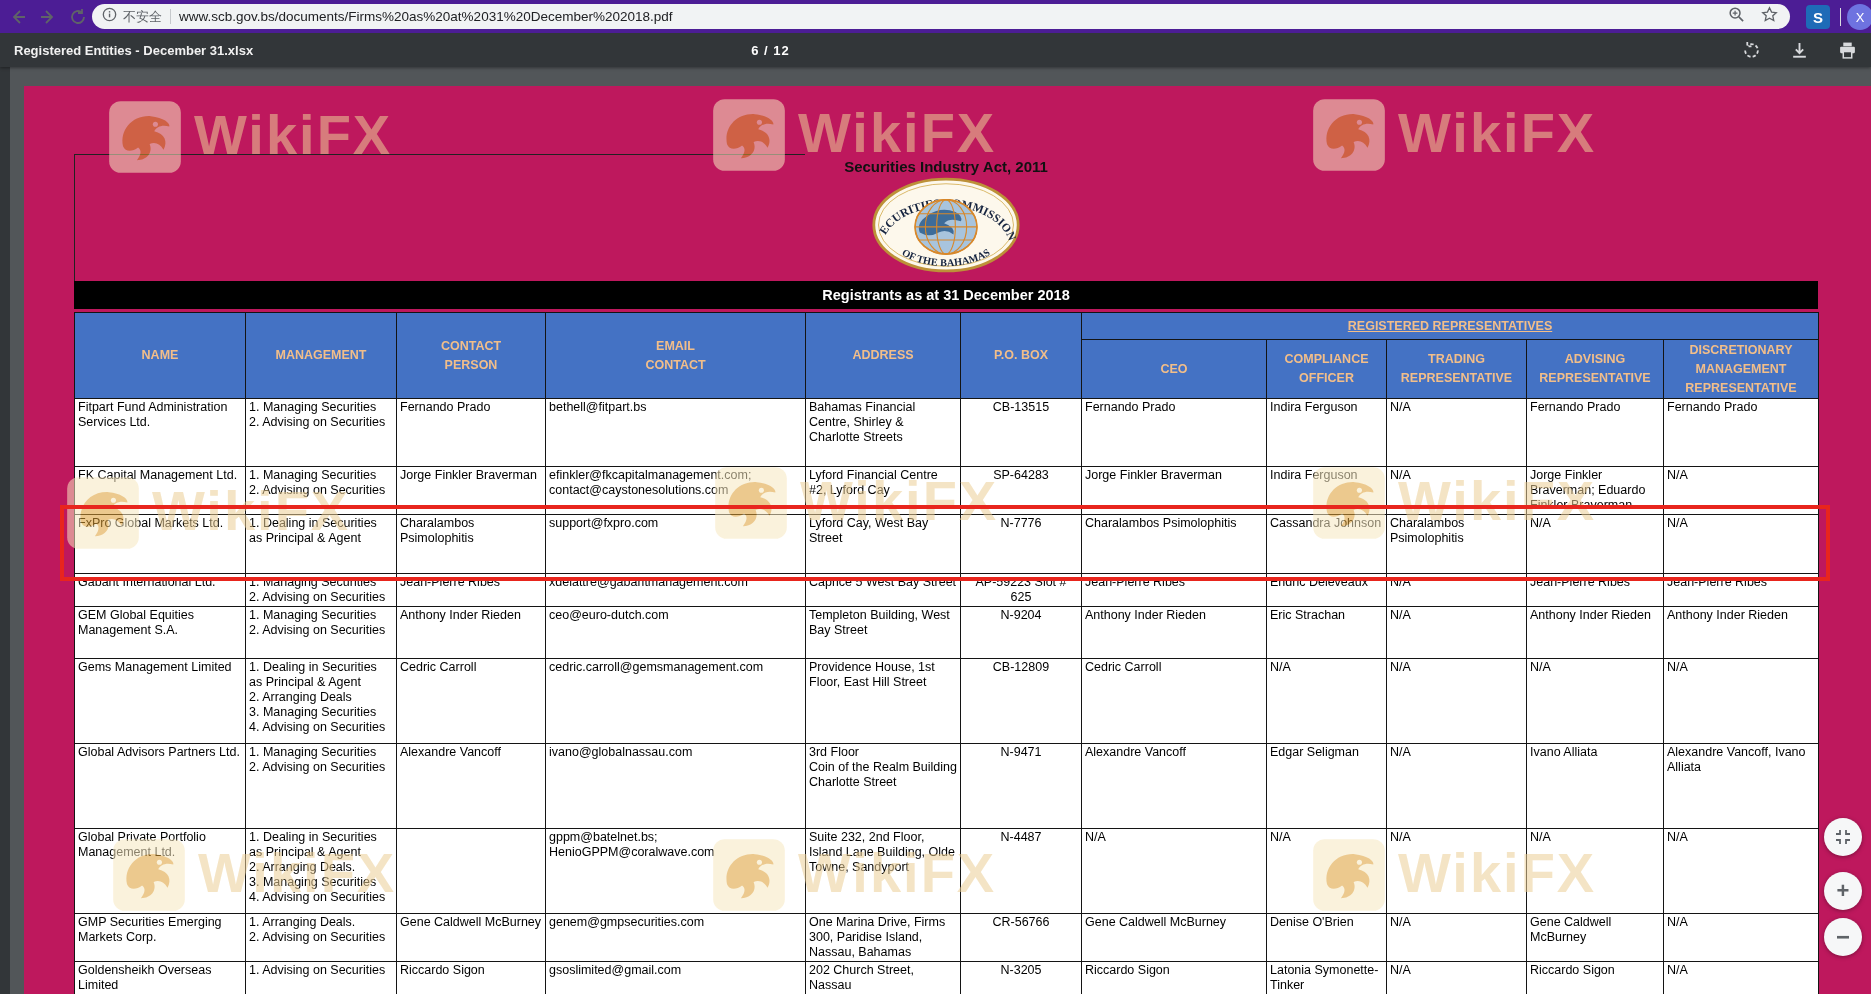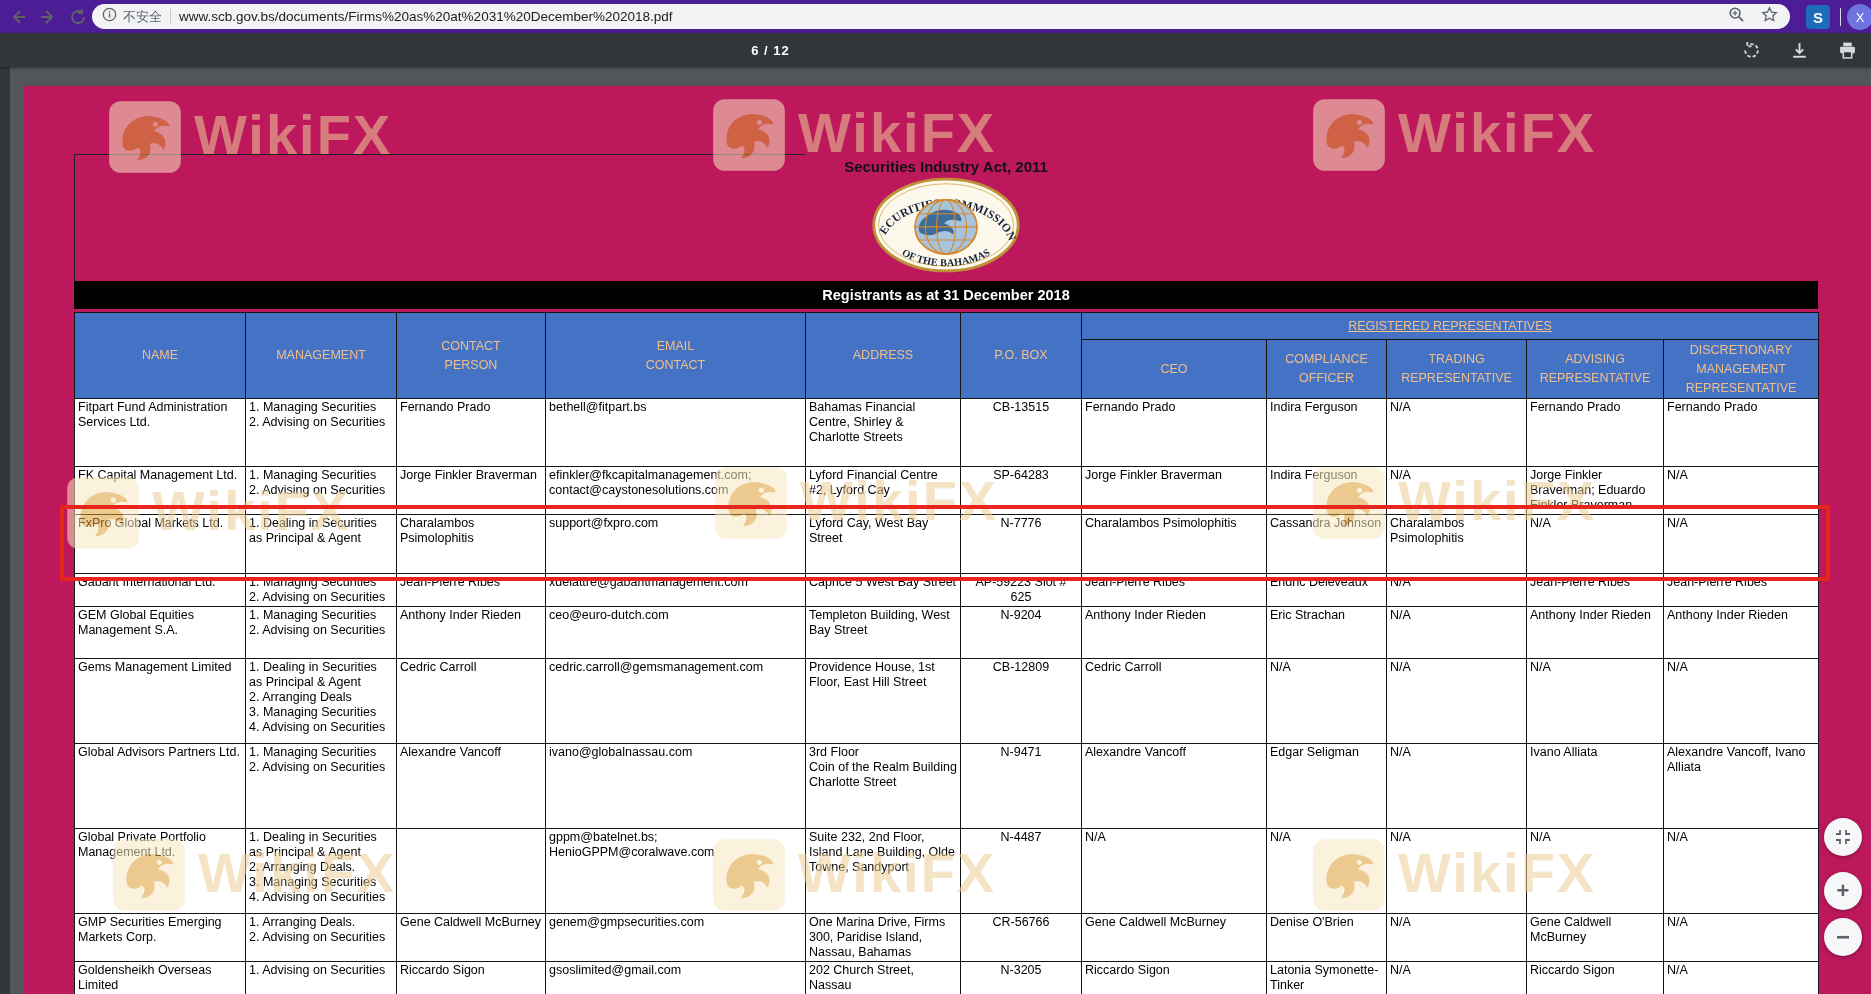--- a/index.html
+++ b/index.html
@@ -28,21 +28,21 @@
   .page{position:absolute;left:24px;top:19px;width:1847px;height:908px;background:#be185d;overflow:hidden;}
   
   .titleline{position:absolute;left:50px;top:68px;width:731px;height:0;border-top:1.5px solid #222;}
   .act-title{position:absolute;left:50px;top:72px;width:1744px;text-align:center;font-size:15px;font-weight:bold;color:#111;}
   .logo-wrap{position:absolute;left:847px;top:90px;width:150px;height:100px;}
   .banner{position:absolute;left:50px;top:195px;width:1744px;height:28px;background:#000;color:#fff;font-weight:bold;font-size:14.5px;display:flex;align-items:center;justify-content:center;}
   .vline-left{position:absolute;left:50px;top:68px;width:0;height:127px;border-left:1.5px solid #222;}
   
   table.reg{position:absolute;left:50px;top:226px;width:1744px;border-collapse:collapse;table-layout:fixed;background:#fff;}
   table.reg th,table.reg td{border:1px solid #141414;font-size:12.5px;line-height:1.2;vertical-align:top;padding:1px 3px;overflow:hidden;white-space:pre-line;word-wrap:break-word;}
-  table.reg thead th{background:#4472c4;color:#f2be8a;font-weight:normal;text-align:center;vertical-align:middle;line-height:1.5;}
+  table.reg thead th{background:#4472c4;color:#f2be8a;font-weight:bold;text-align:center;vertical-align:middle;line-height:1.5;}
   th.grp{height:24px;text-decoration:underline;line-height:1.1;}
   tr.subhd th{height:54px;}
   td.po{text-align:center;}
   
   .redbox{position:absolute;left:36px;top:419px;width:1762px;height:68px;border:4px solid #e8251d;z-index:30;pointer-events:none;}
   
   .wm{position:absolute;display:flex;align-items:flex-start;gap:12px;opacity:.55;z-index:5;pointer-events:none;}
   .wm-tx{font-size:56px;font-weight:800;letter-spacing:2px;color:#eccf96;margin-top:2px;}
   
   .fab{position:absolute;width:38px;height:38px;border-radius:50%;background:#f6f7f8;box-shadow:0 1px 4px rgba(0,0,0,.35);display:flex;align-items:center;justify-content:center;color:#5f6368;z-index:40;}
@@ -104,20 +104,21 @@
       </span>
     </span>
   </div>
   <div class="ext-s">S</div>
   <div class="chrome-sep"></div>
   <div class="avatar">X</div>
 </div>
 
 <div class="pdfbar">
   <div class="pdf-page">6 / 12</div>
+  <div class="pdf-title">Registered Entities - December 31.xlsx</div>
   <div class="pdf-actions">
     <span class="nvi">
       <svg width="19" height="19" viewBox="0 0 18 18">
           <path d="M3 9 a6 6 0 1 0 2.2-4.65 M5 1 v4 h4" stroke="#d8dadd" stroke-width="1.7" fill="none" stroke-dasharray="3.2 2"></path>
         </svg>
     </span>
     <span class="nvi">
       <svg width="19" height="19" viewBox="0 0 18 18">
           <path d="M9 2 v9 M5.5 8 L9 11.5 L12.5 8" stroke="#d8dadd" stroke-width="1.8" fill="none"></path>
           <rect x="3" y="14" width="12" height="1.8" fill="#d8dadd"></rect>

